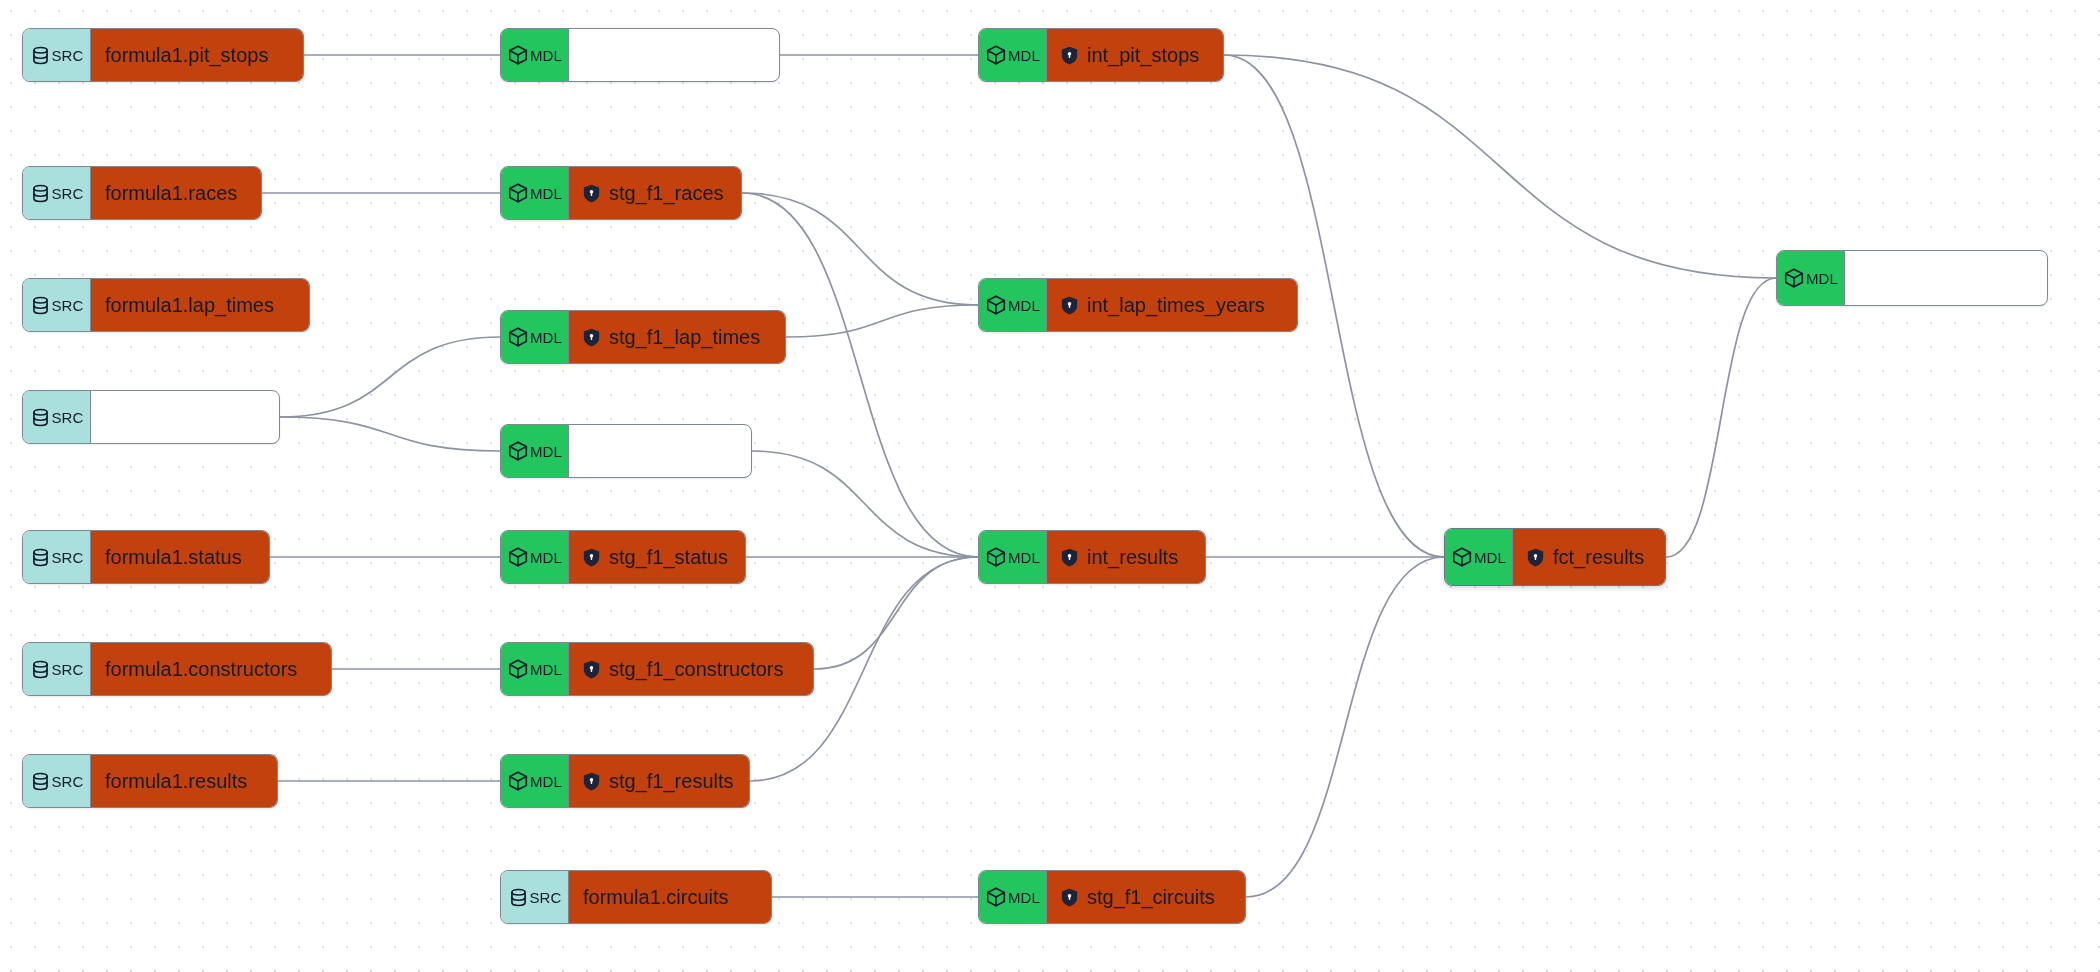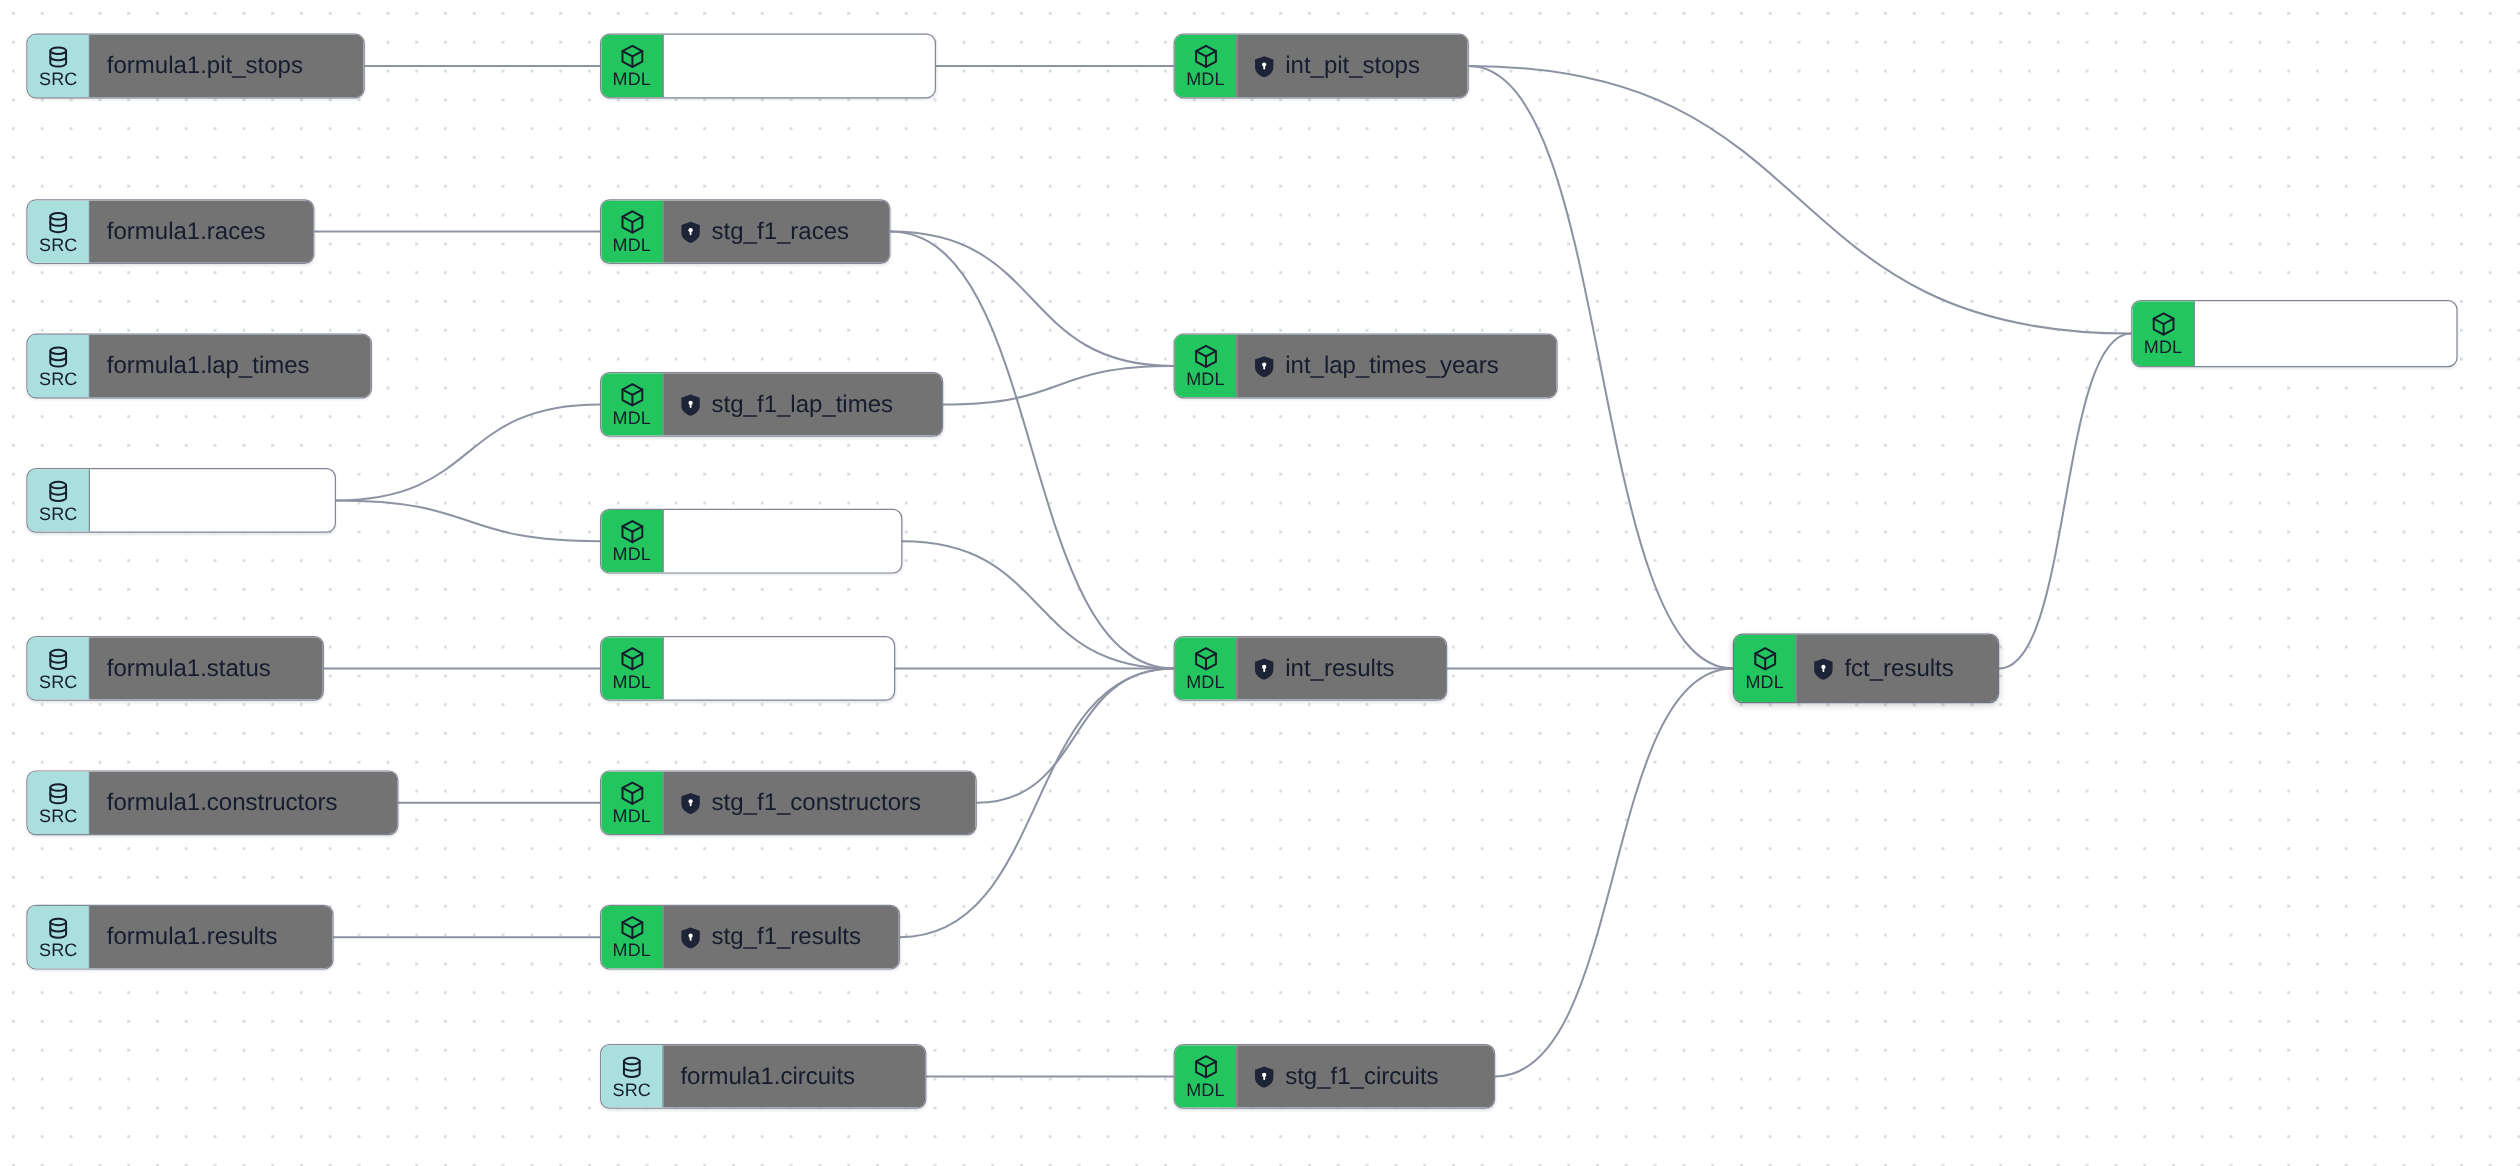--- a/index.html
+++ b/index.html
@@ -53,23 +53,23 @@
     cursor: pointer;
     user-select: none;
   }
   .node.emphasis {
     border-color: #6c7483;
     box-shadow: 0 2px 5px rgba(20,26,40,0.18);
   }
 
   .node-badge {
     flex: 0 0 auto;
-    width: 52px;
+    width: 68px;
     display: flex;
-    flex-direction: column;
+    flex-direction: row;
     align-items: center;
     justify-content: center;
     gap: 1px;
     border-right: 1.4px solid #7f8694;
     box-sizing: border-box;
   }
   .node-badge.src { background: #a9dfdc; }
   .node-badge.mdl { background: #22c55e; }
 
   .node-badge .glyph {
@@ -83,21 +83,21 @@
     letter-spacing: 0.1px;
     font-family: "Liberation Sans", sans-serif;
   }
 
   .node-body {
     flex: 1 1 auto;
     display: flex;
     align-items: center;
     gap: 9px;
     padding: 0 16px 0 14px;
-    background: #737373;
+    background: #c2410c;
     white-space: nowrap;
   }
   .node-label {
     font-size: 20px;
     color: #161c2d;
     line-height: 1;
     font-family: "Liberation Sans", sans-serif;
   }
   .shield-icon {
     flex: 0 0 auto;
@@ -292,20 +292,28 @@
       </div>
       <div class="node" style="left: 500px; top: 530px; width: 246px; height: 54px;">
         <div class="node-badge mdl">
           <span class="glyph"><svg width="22" height="22" viewBox="0 0 24 24" fill="none" stroke="#161c2d" stroke-width="1.8" stroke-linecap="round" stroke-linejoin="round">
               <path d="M12 2.4 21 7.2v9.6L12 21.6 3 16.8V7.2z"></path>
               <path d="M3 7.2 12 12l9-4.8"></path>
               <path d="M12 12v9.6"></path>
             </svg></span>
           <span class="kind">MDL</span>
         </div>
+        <div class="node-body">
+          <span class="shield-icon"><svg width="17" height="19" viewBox="0 0 20 22">
+              <path d="M10 0.8 19 4v7.4c0 5.3-4.1 8.6-9 10.1C5.1 20 1 16.7 1 11.4V4z" fill="#1d2438"></path>
+              <circle cx="10" cy="9" r="2.1" fill="#ffffff"></circle>
+              <rect x="9.1" y="9.6" width="1.8" height="4.3" rx="0.8" fill="#ffffff"></rect>
+            </svg></span>
+          <span class="node-label">stg_f1_status</span>
+        </div>
       </div>
       <div class="node" style="left: 500px; top: 642px; width: 314px; height: 54px;">
         <div class="node-badge mdl">
           <span class="glyph"><svg width="22" height="22" viewBox="0 0 24 24" fill="none" stroke="#161c2d" stroke-width="1.8" stroke-linecap="round" stroke-linejoin="round">
               <path d="M12 2.4 21 7.2v9.6L12 21.6 3 16.8V7.2z"></path>
               <path d="M3 7.2 12 12l9-4.8"></path>
               <path d="M12 12v9.6"></path>
             </svg></span>
           <span class="kind">MDL</span>
         </div>

